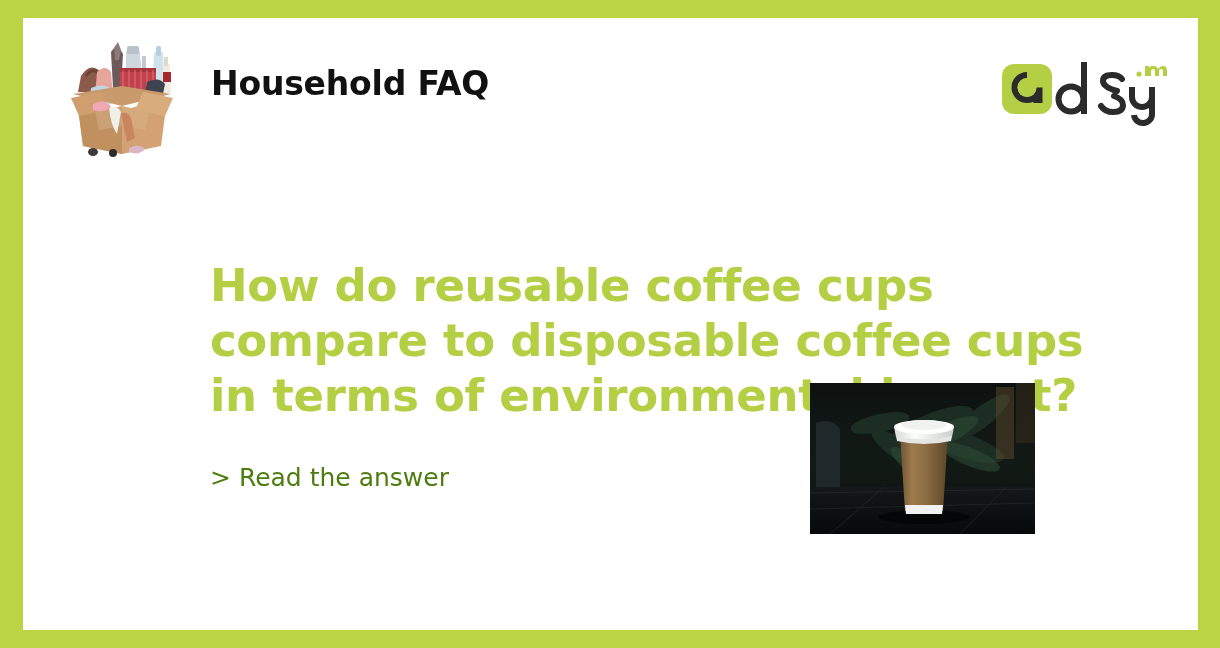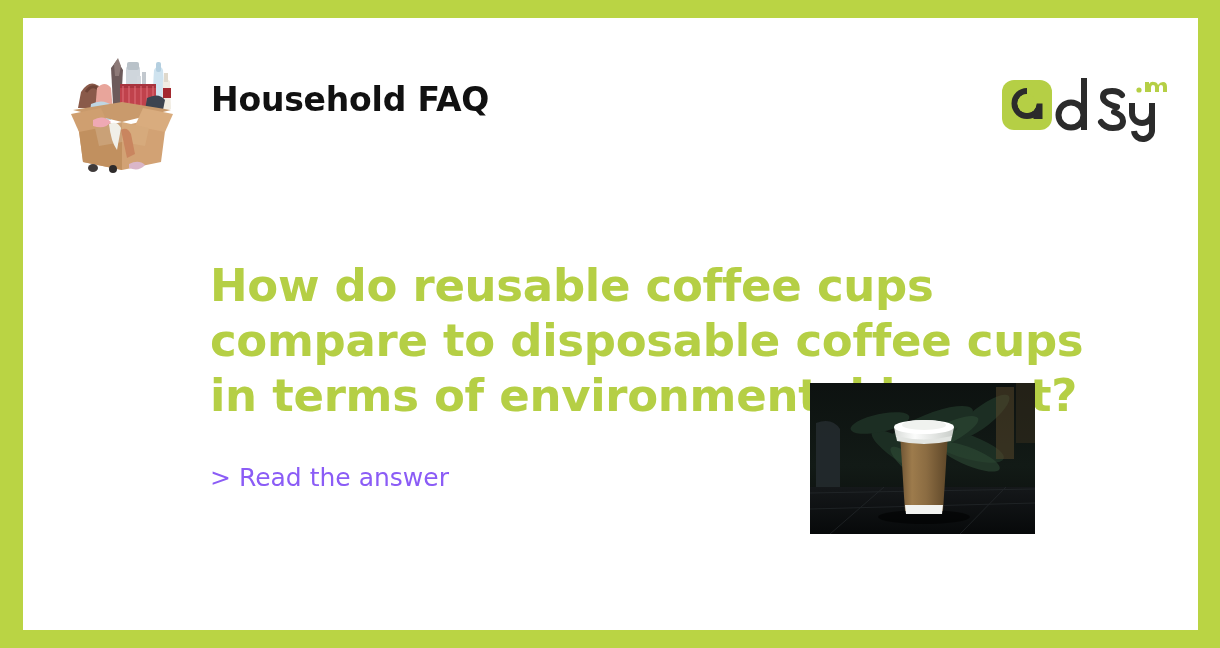--- a/index.html
+++ b/index.html
@@ -33,21 +33,20 @@
   .frame-left   { left: 0; top: 0; width: 23px; height: 648px; }
   .frame-right  { right: 0; top: 0; width: 22px; height: 648px; }
 
   
   .header {
     position: absolute;
     left: 23px;
     top: 18px;
     width: 1175px;
     height: 132px;
-    margin-top: 16px;
   }
 
   .brand-illustration {
     position: absolute;
     left: 28px;
     top: 12px;
     width: 142px;
     height: 128px;
   }
 
@@ -92,21 +91,21 @@
     letter-spacing: -0.3px;
     margin: 0;
     font-family: "DejaVu Sans", sans-serif;
   }
 
   .read-link {
     position: absolute;
     left: 187px;
     top: 313px;
     font-size: 25px;
-    color: #8b5cf6;
+    color: #4d7c0f;
     font-family: "DejaVu Sans", sans-serif;
     text-decoration: none;
     white-space: nowrap;
   }
 
   .hero-photo {
     position: absolute;
     left: 787px;
     top: 233px;
     width: 225px;

